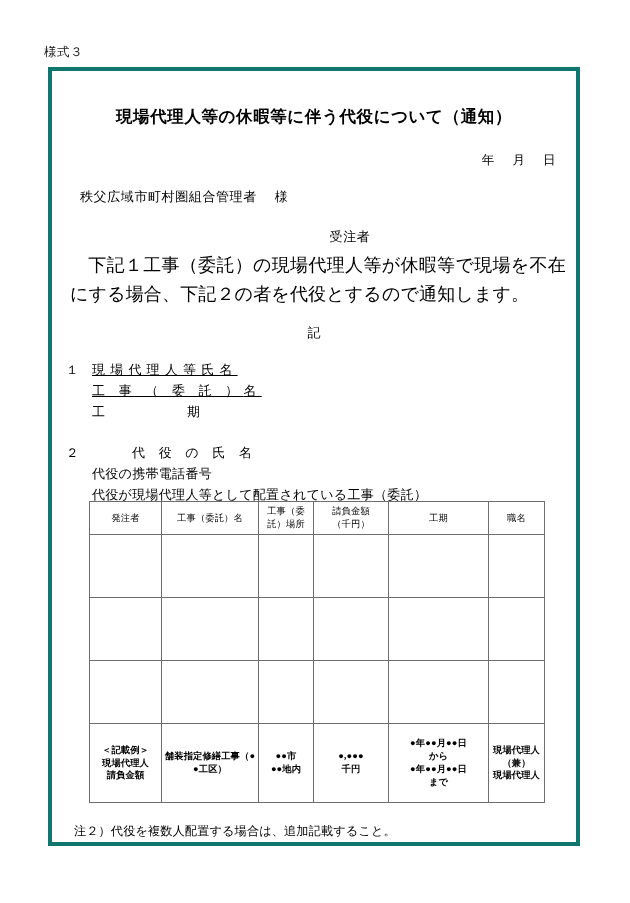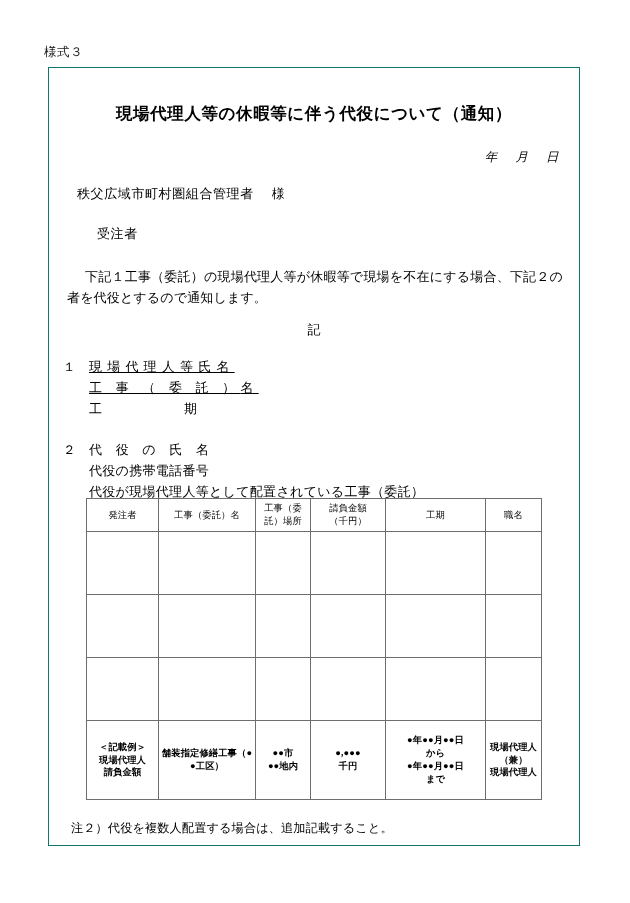--- a/index.html
+++ b/index.html
@@ -28,21 +28,21 @@
     font-size: 12.5px;
     letter-spacing: 0.5px;
     color: #1a1a1a;
   }
   .frame {
     position: absolute;
     left: 48px;
     top: 67px;
     width: 532px;
     height: 779px;
-    border: 1px solid #0f766e;
+    border: 4px solid #0f766e;
     box-sizing: border-box;
   }
   .frame-inner {
     position: relative;
     width: 100%;
     height: 100%;
   }
   .doc-title {
     position: absolute;
     top: 35px;
@@ -53,21 +53,20 @@
     font-weight: bold;
     letter-spacing: 0.6px;
     color: #000;
   }
   .date-line {
     position: absolute;
     top: 81px;
     right: 20px;
     font-size: 12.5px;
     letter-spacing: 0.5px;
-    font-style: italic;
   }
   .date-line span {
     margin-left: 14px;
   }
   .date-line span:first-child {
     margin-left: 0;
   }
   .recipient {
     position: absolute;
     top: 117px;
@@ -75,34 +74,34 @@
     font-size: 13px;
     letter-spacing: 0.6px;
     font-weight: 400;
   }
   .recipient .honorific {
     margin-left: 18px;
   }
   .contractor {
     position: absolute;
     top: 157px;
-    left: 0;
+    left: 12px;
     width: 100%;
-    text-align: left;
+    text-align: center;
     font-size: 13px;
     letter-spacing: 0.6px;
     padding-left: 48px;
     box-sizing: border-box;
   }
   .body-text {
     position: absolute;
-    top: 198px;
+    top: 180px;
     left: 18px;
     width: 496px;
-    font-size: 13px;
+    font-size: 18px;
     line-height: 1.62;
     letter-spacing: 0.15px;
     text-align: justify;
   }
   .body-text .indent {
     display: inline-block;
     width: 18px;
   }
   .ki-mark {
     position: absolute;
@@ -131,20 +130,21 @@
   }
   .sec-label {
     letter-spacing: 0.3px;
   }
   .sp-wide {
     letter-spacing: 5.2px;
     text-decoration: underline;
   }
   .sp-xwide {
     letter-spacing: 5.2px;
+    margin-left: 40px;
   }
   .kouki-label {
     display: inline-block;
     width: 108px;
   }
   .kouki-label .k1 { }
   .kouki-label .k2 { float: right; }
   .tbl-wrap {
     position: absolute;
     top: 430px;

